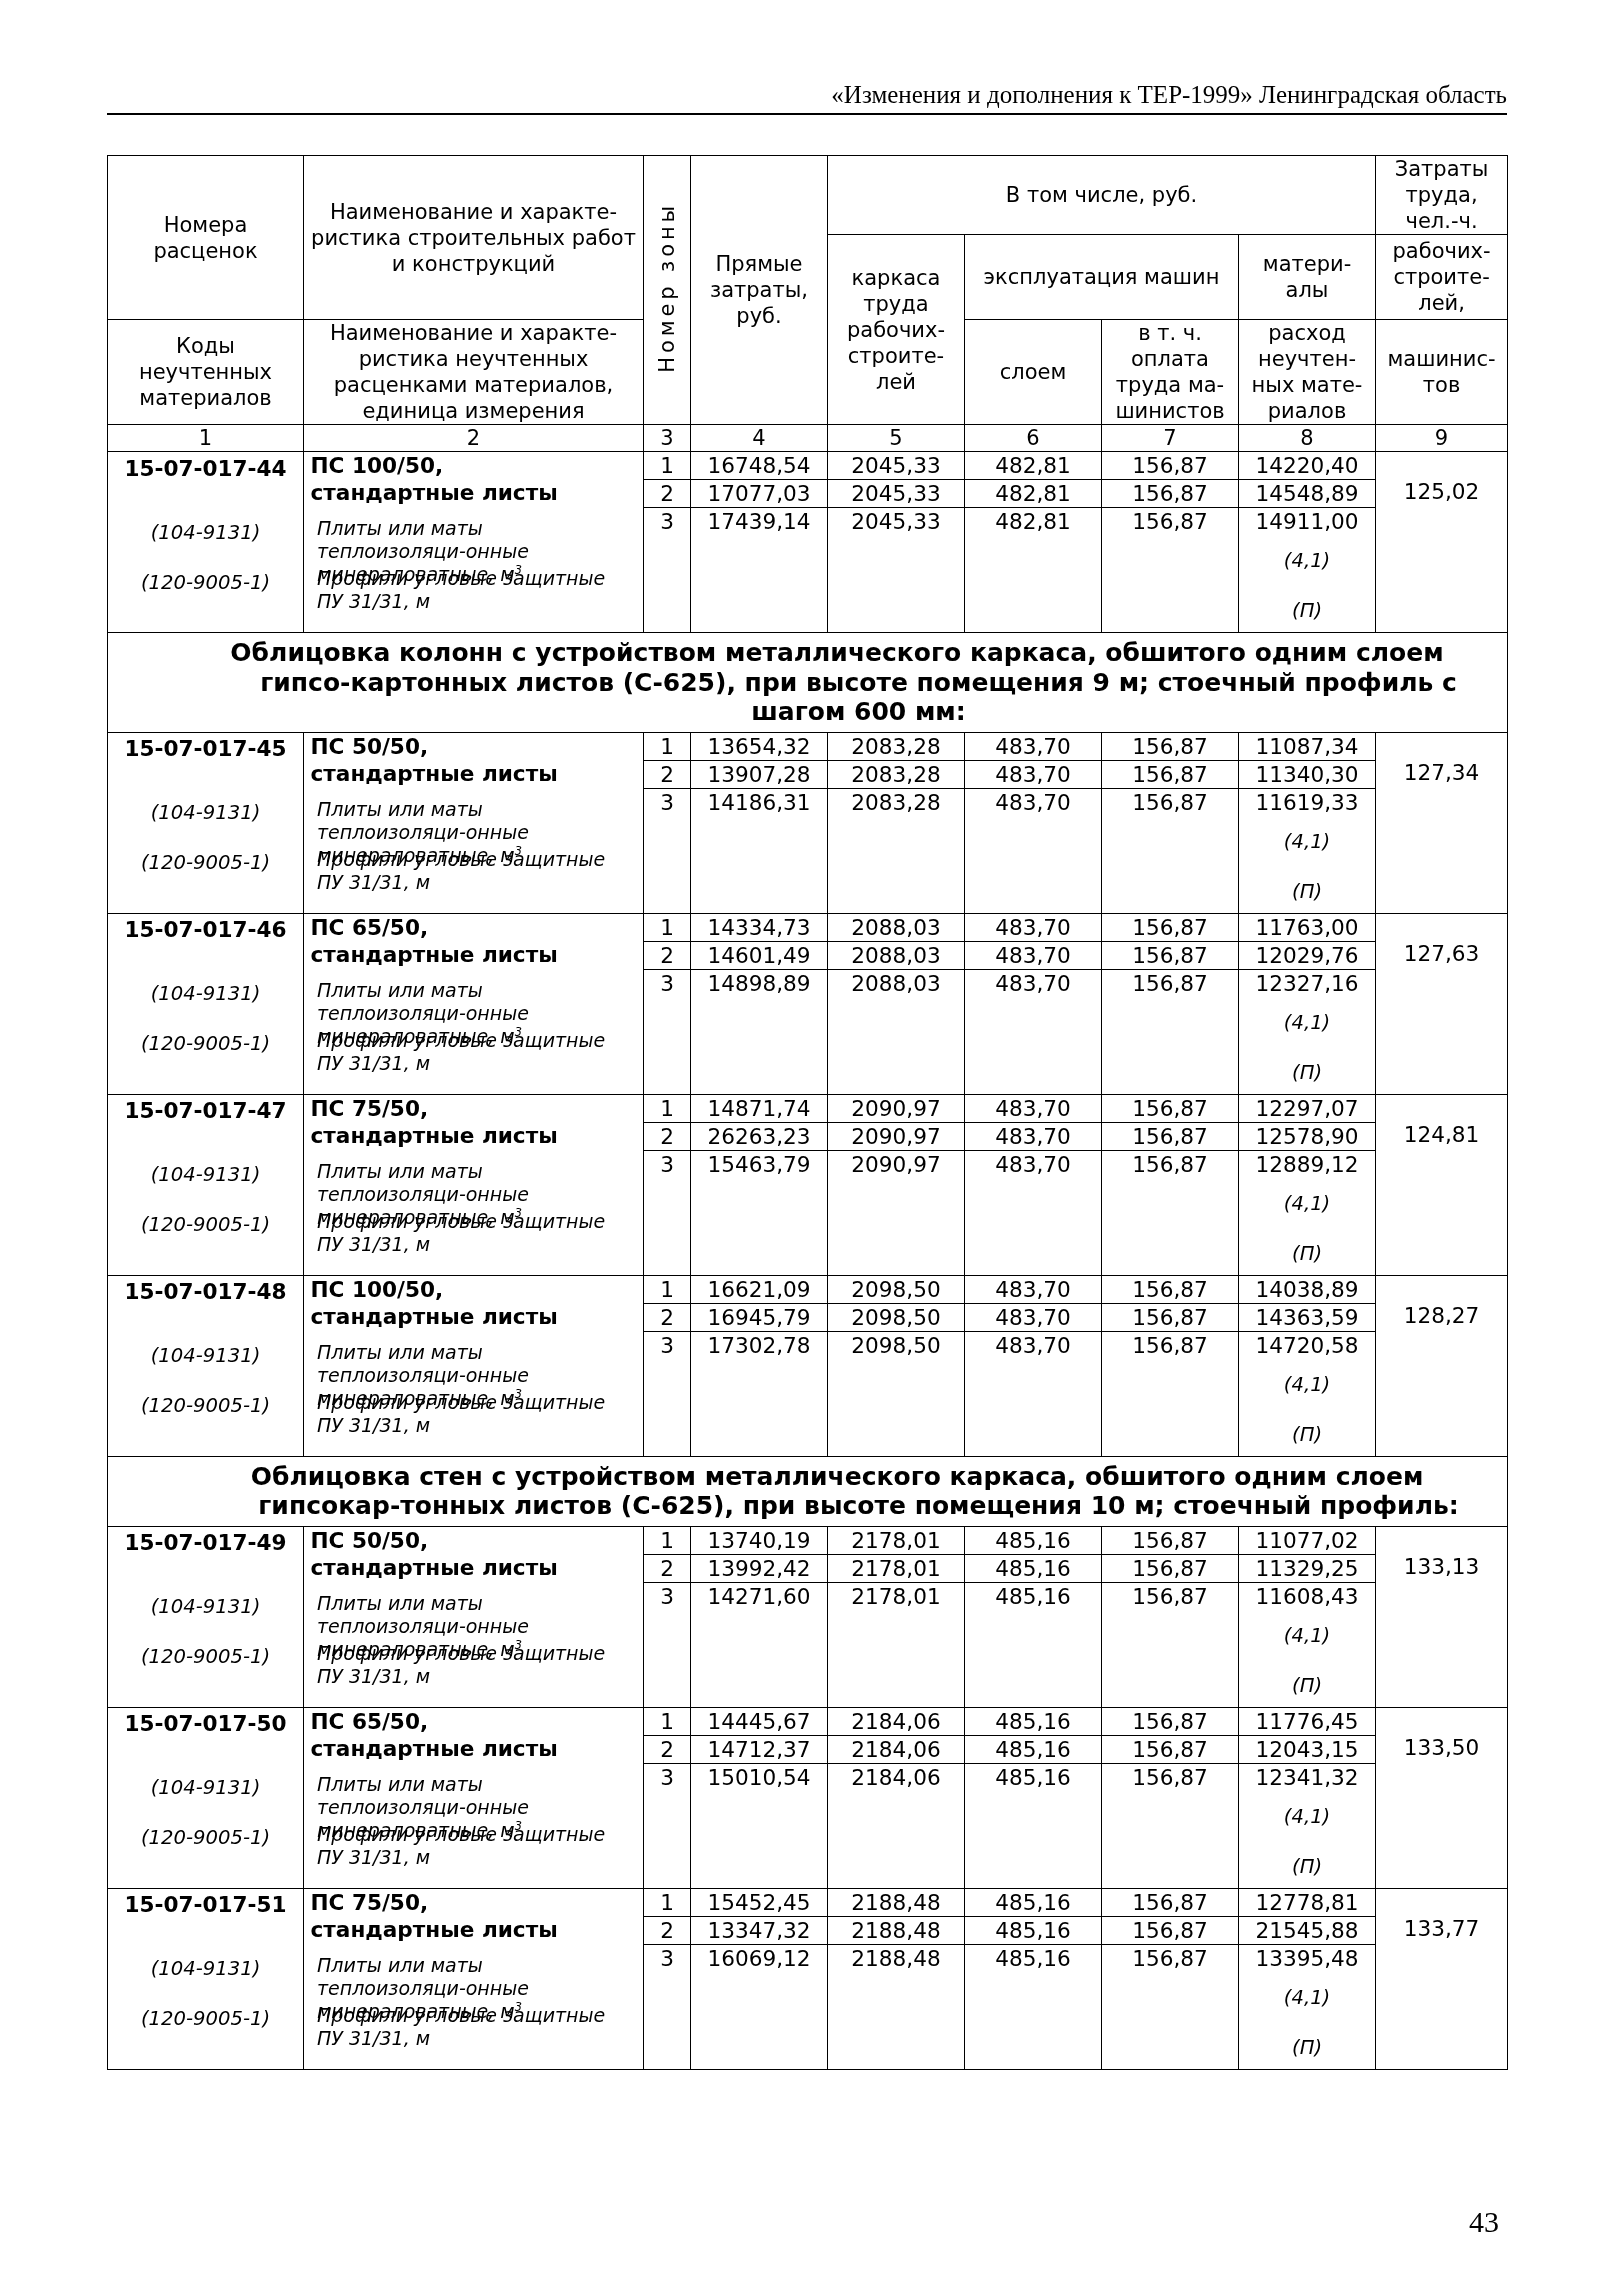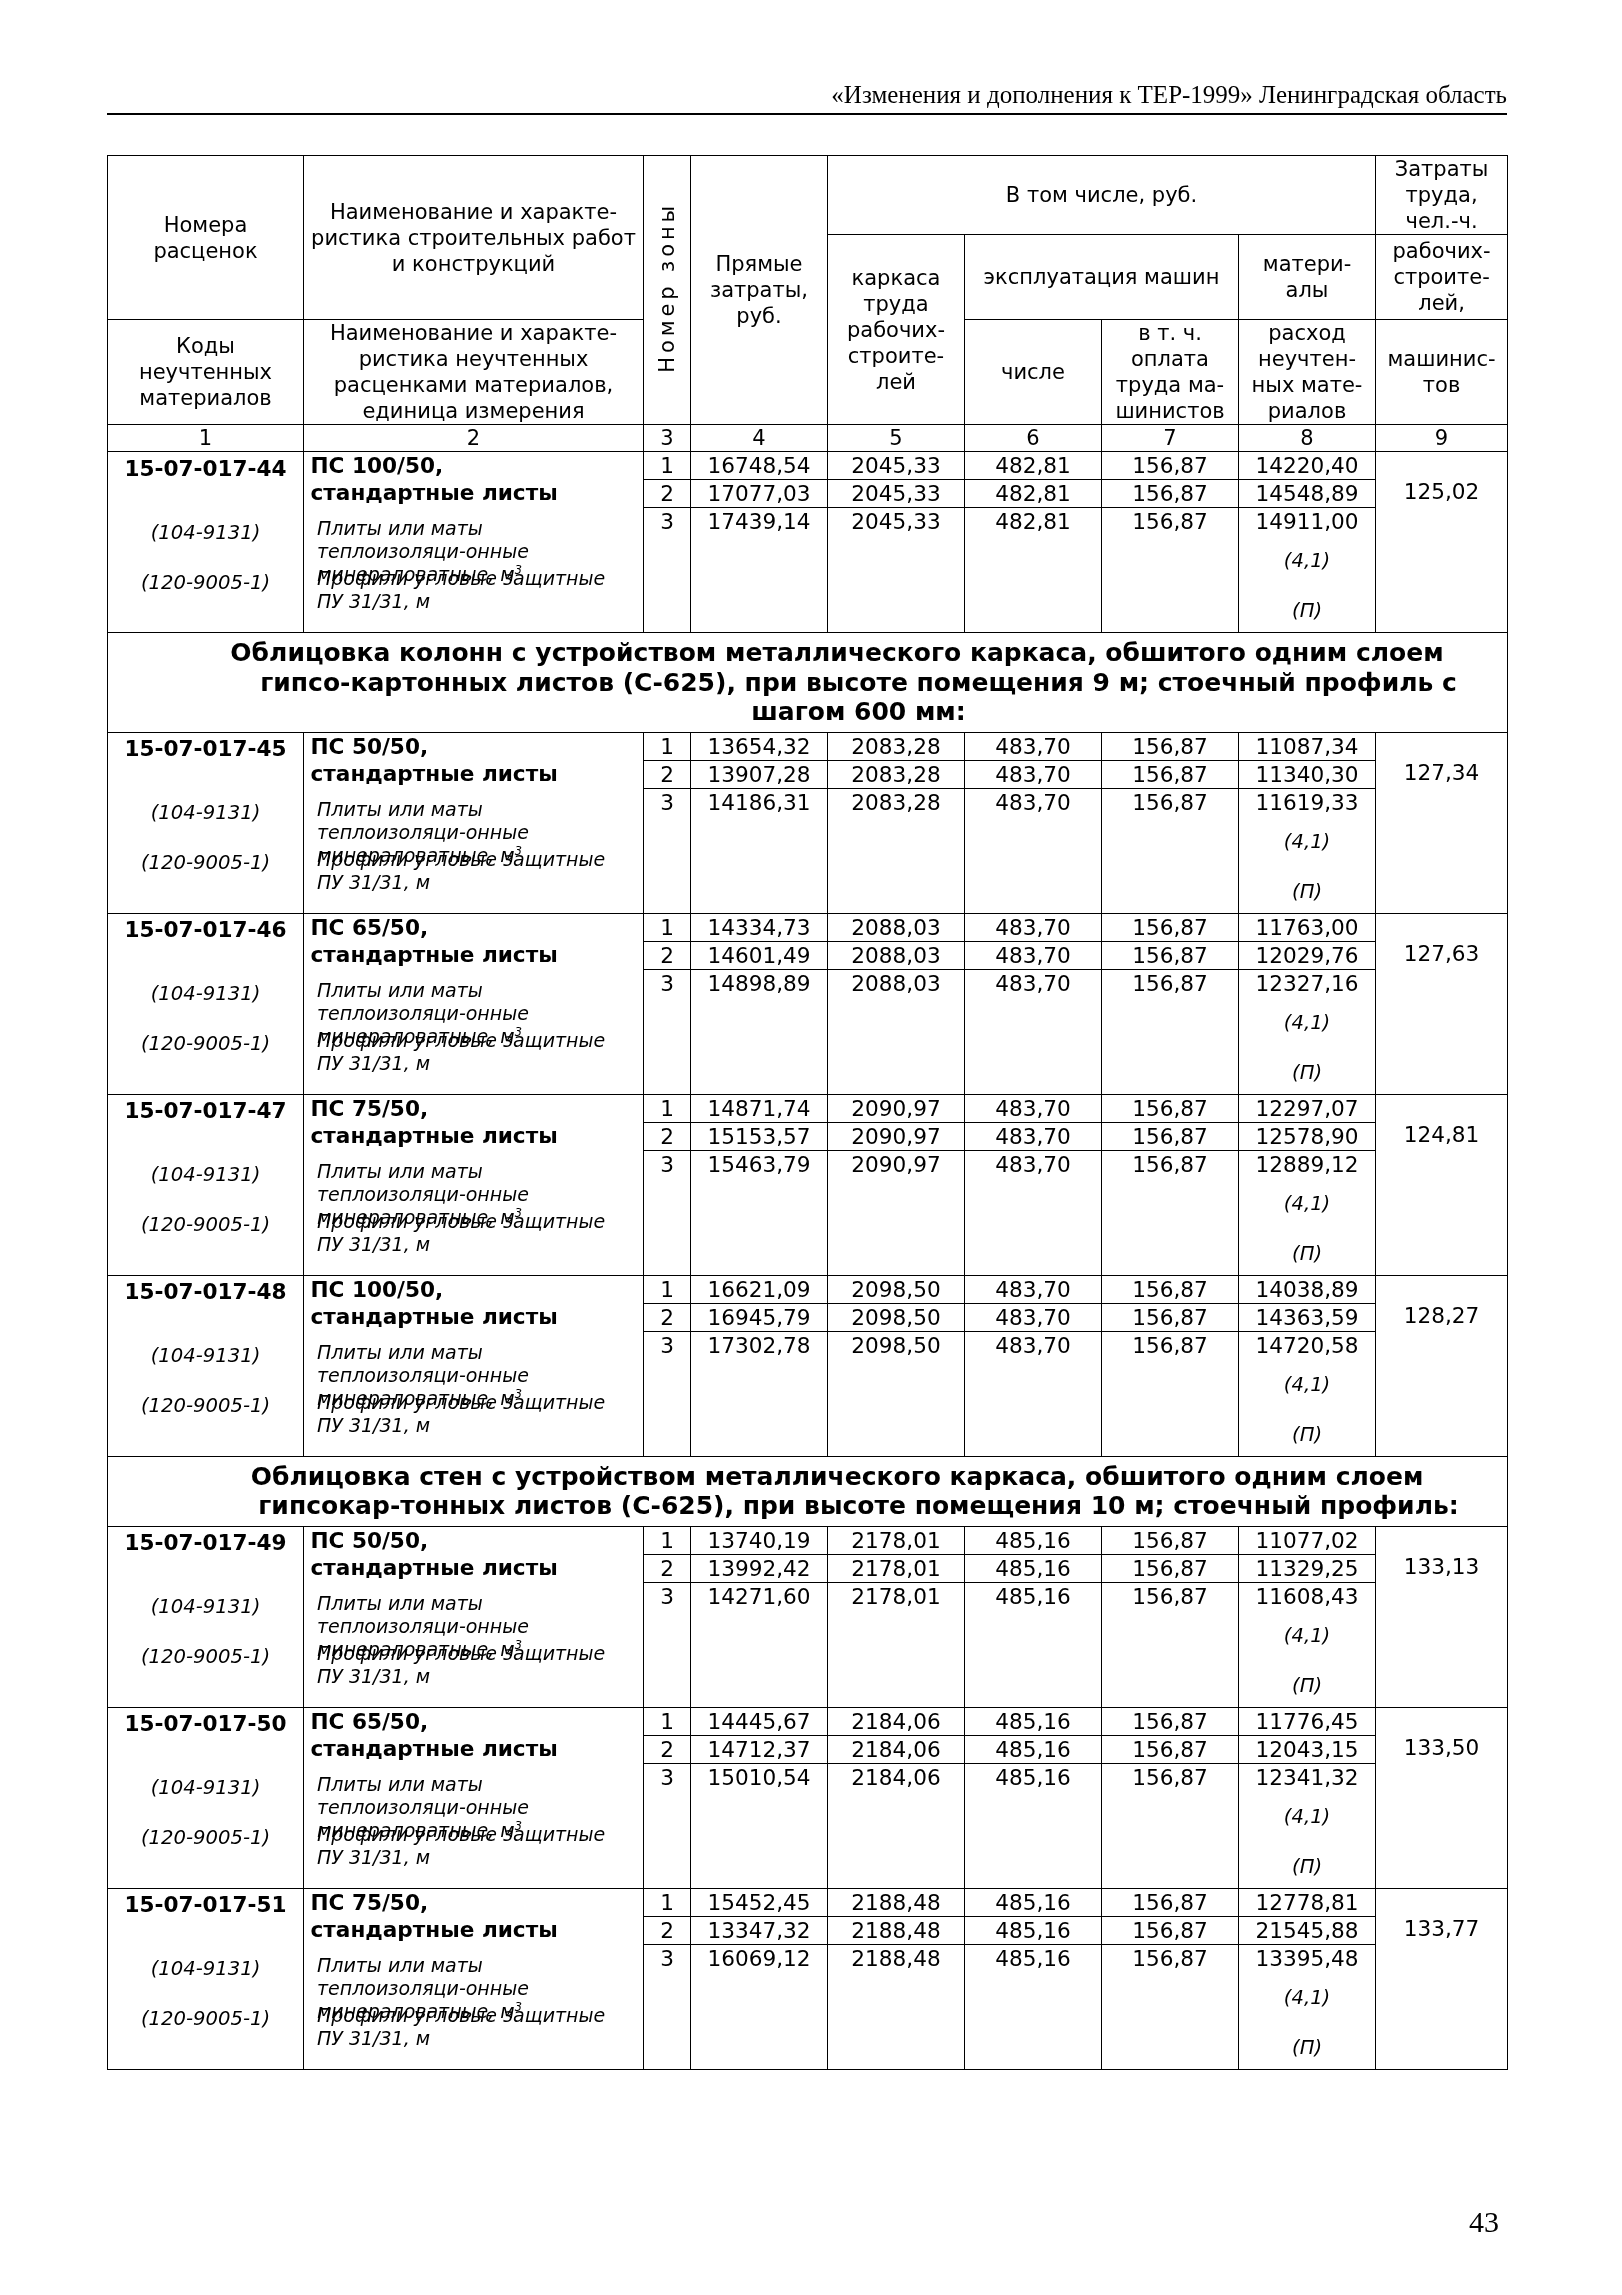--- a/index.html
+++ b/index.html
@@ -63,21 +63,21 @@
     </tr>
     <tr style="height:85px">
       <td rowspan="2">каркаса труда рабочих-строите-лей</td>
       <td colspan="2">эксплуатация машин</td>
       <td>матери-алы</td>
       <td>рабочих-строите-лей,</td>
     </tr>
     <tr style="height:101px">
       <td>Коды неучтенных материалов</td>
       <td>Наименование и характе-ристика неучтенных расценками материалов, единица измерения</td>
-      <td>числе</td>
+      <td>слоем</td>
       <td>в т. ч. оплата труда ма-шинистов</td>
       <td>расход неучтен-ных мате-риалов</td>
       <td>машинис-тов</td>
     </tr>
     <tr class="colnums">
       <td>1</td>
       <td>2</td>
       <td>3</td>
       <td>4</td>
       <td>5</td>
@@ -261,21 +261,21 @@
         <td class="num">2090,97</td>
         <td class="num">483,70</td>
         <td class="num">156,87</td>
         <td class="num">12297,07</td>
         <td rowspan="4" style="vertical-align: top; padding-top: 26px;">
           <div>124,81</div>
         </td>
       </tr>
       <tr>
         <td class="num">2</td>
-        <td class="num">15153,57</td>
+        <td class="num">26263,23</td>
         <td class="num">2090,97</td>
         <td class="num">483,70</td>
         <td class="num">156,87</td>
         <td class="num">12578,90</td>
       </tr>
       <tr>
         <td class="num nob-bot">3</td>
         <td class="num nob-bot">15463,79</td>
         <td class="num nob-bot">2090,97</td>
         <td class="num nob-bot">483,70</td>

